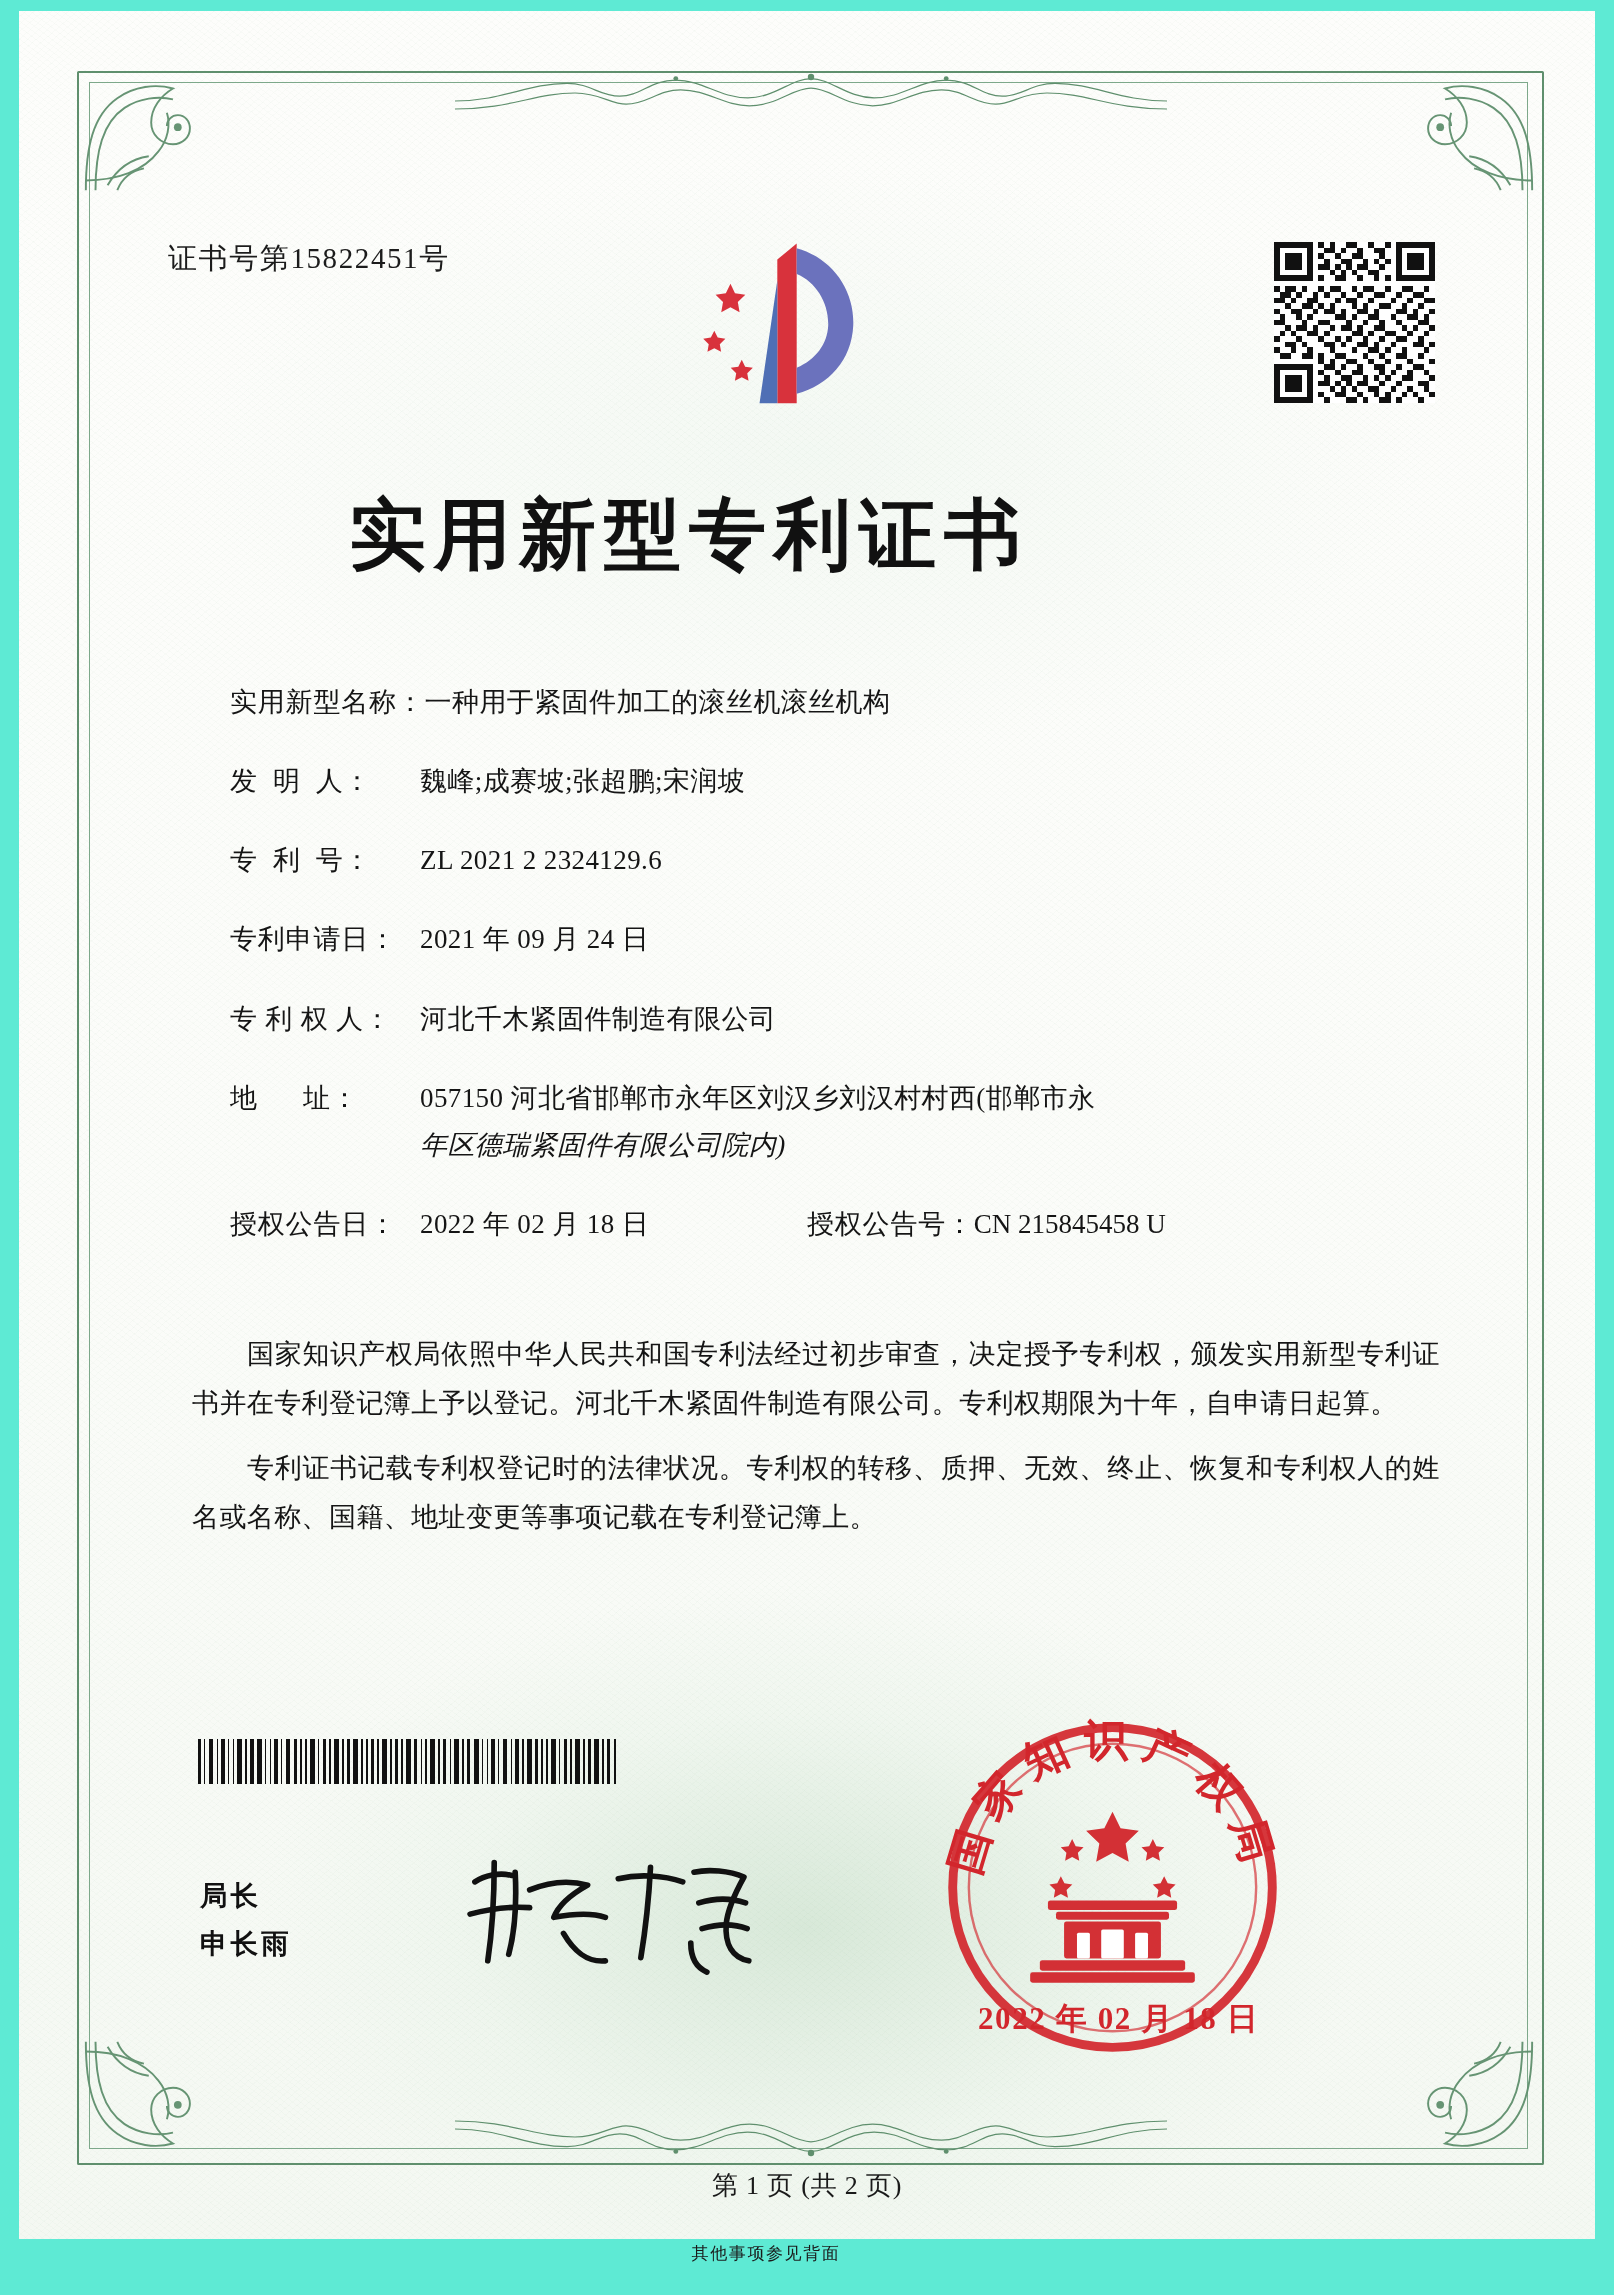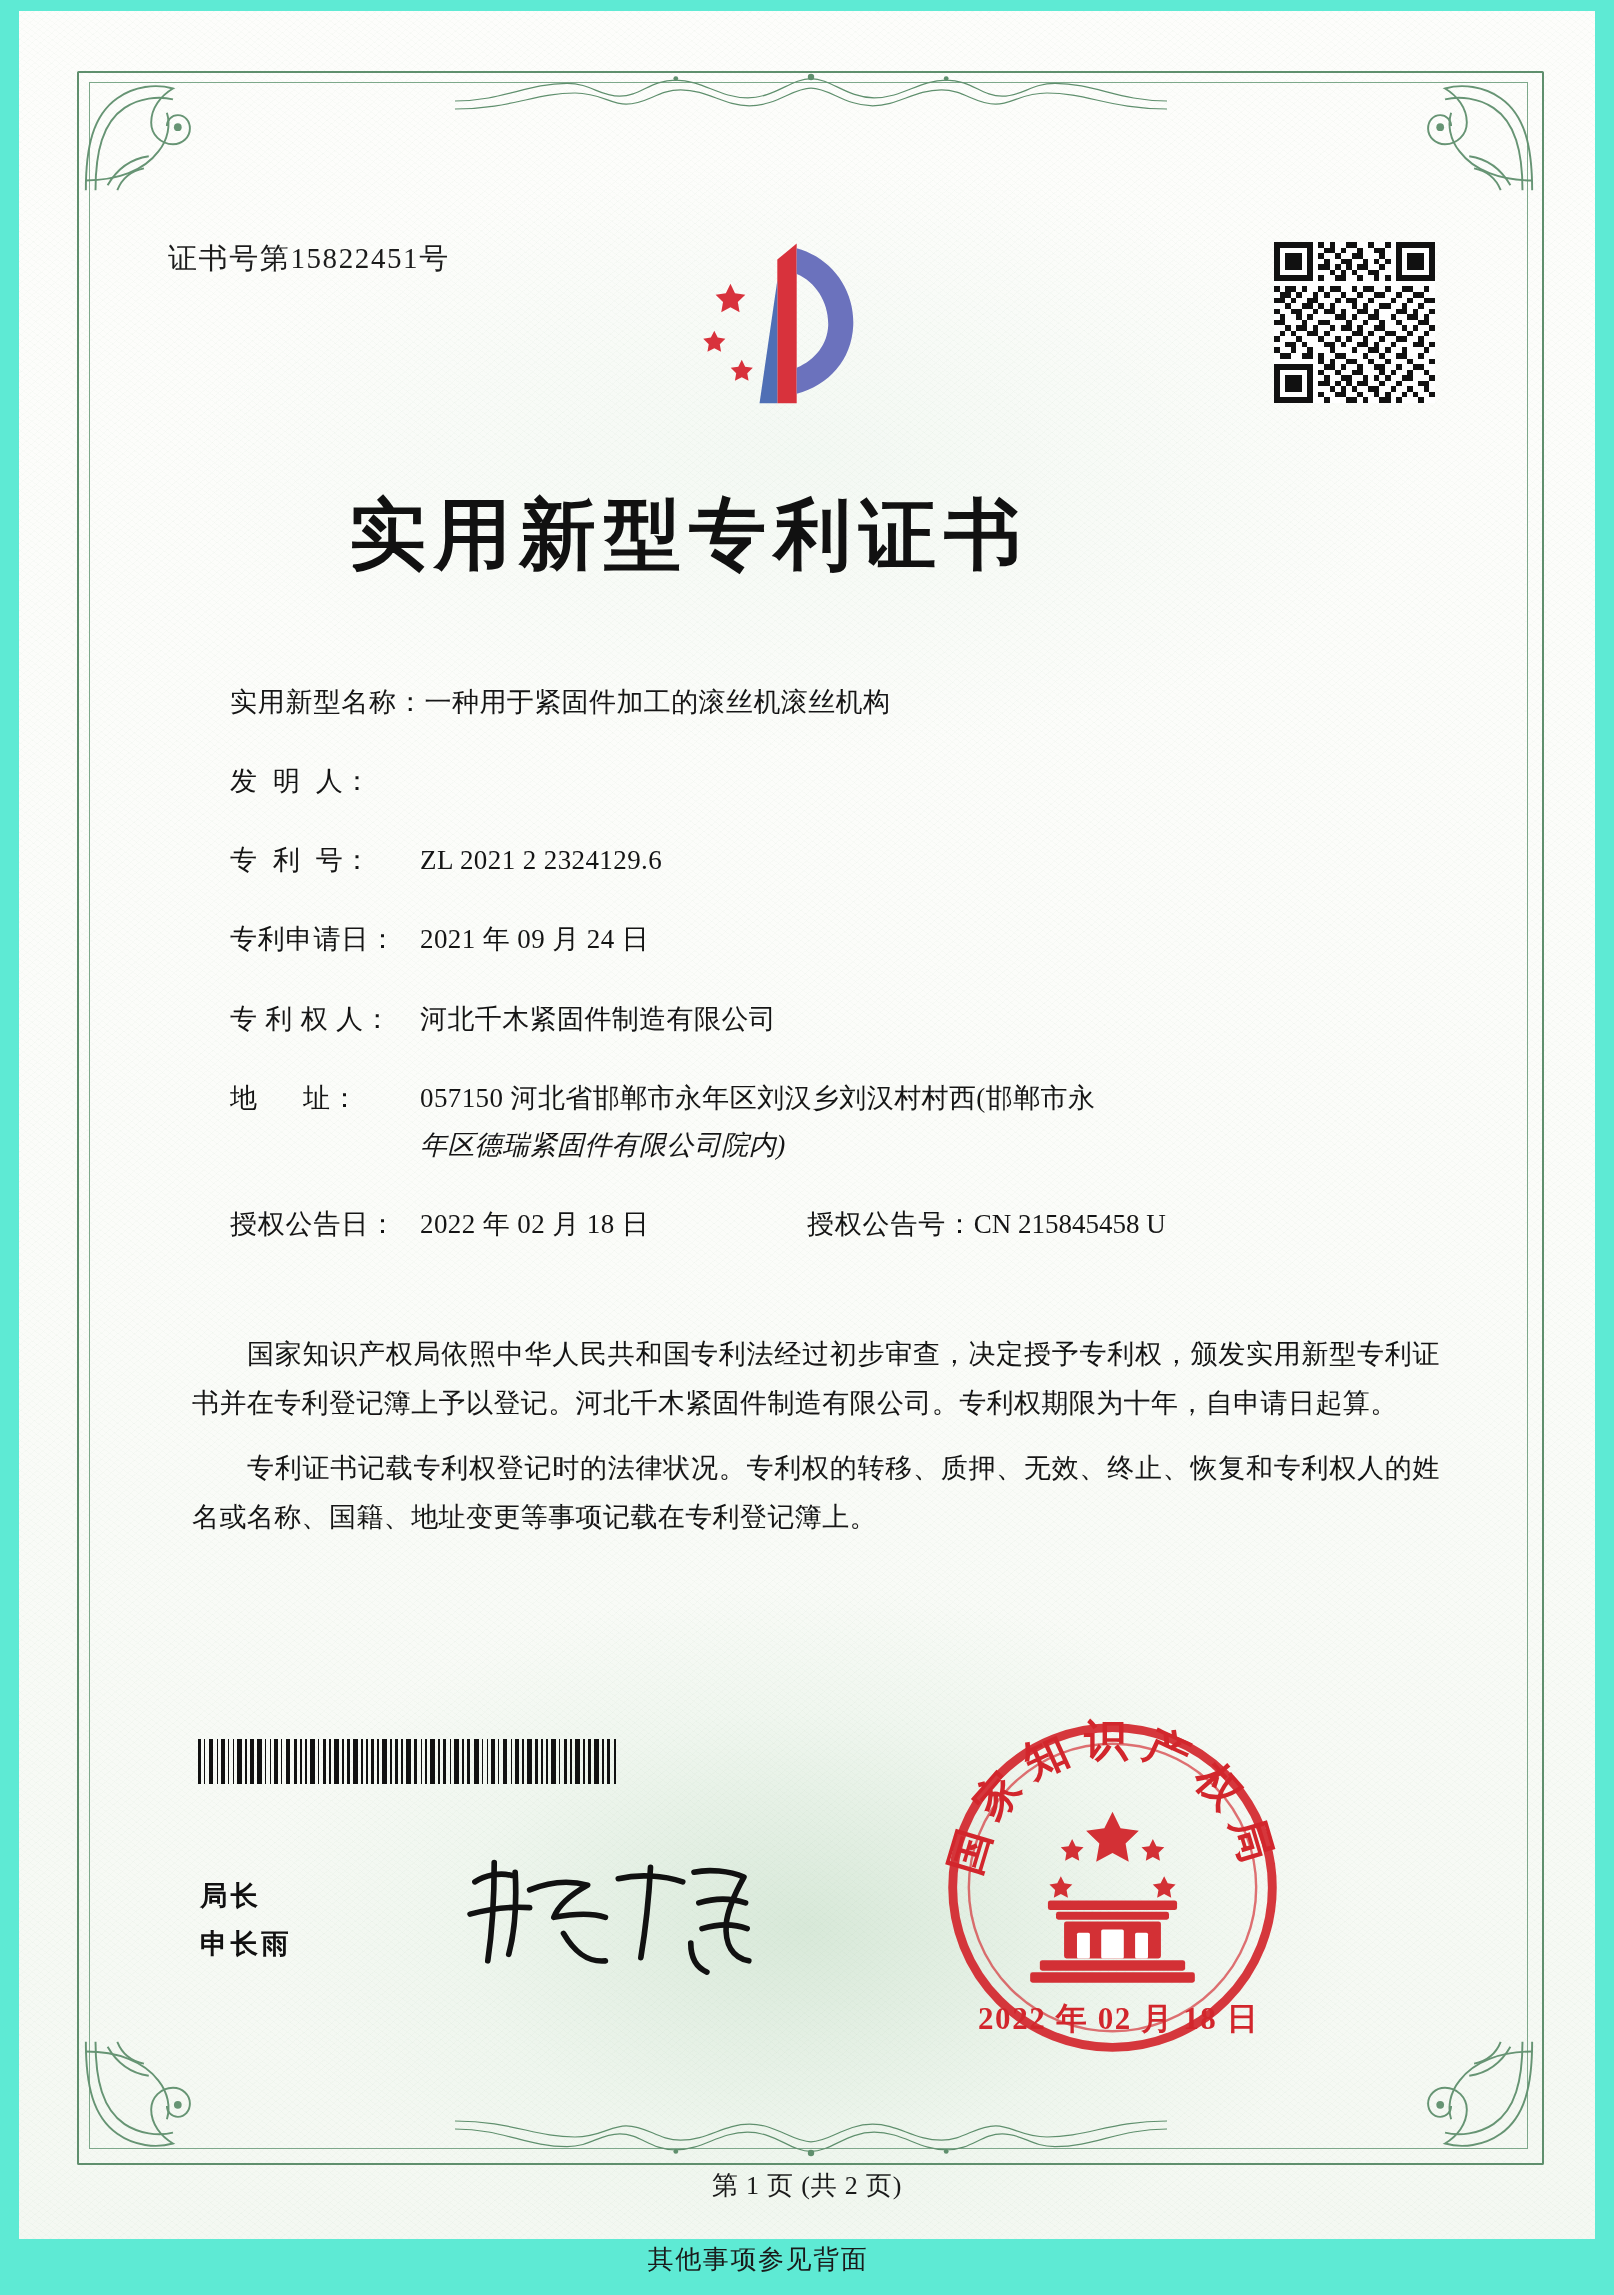--- a/index.html
+++ b/index.html
@@ -240,25 +240,25 @@
     left: 0;
     top: 2168px;
     width: 1614px;
     text-align: center;
     font-size: 26px;
     color: #1a1a1a;
     letter-spacing: 0.8px;
   }
   .back-note {
     position: absolute;
-    left: 4px;
+    left: 12px;
     top: 2242px;
     width: 1508px;
     text-align: center;
-    font-size: 26px;
+    font-size: 17px;
     color: #1a1a1a;
     letter-spacing: 1.6px;
   }
 </style>
 </head>
 <body>
 
 <div id="page">
 
   <div class="sheet"></div>
@@ -567,20 +567,21 @@
 
   <div class="fields">
 
     <div class="row">
       <div class="lbl">实用新型名称：</div>
       <div class="val">一种用于紧固件加工的滚丝机滚丝机构</div>
     </div>
 
     <div class="row">
       <div class="lbl">发  明  人：</div>
+      <div class="val">魏峰;成赛坡;张超鹏;宋润坡</div>
     </div>
 
     <div class="row">
       <div class="lbl">专  利  号：</div>
       <div class="val">ZL 2021 2 2324129.6</div>
     </div>
 
     <div class="row">
       <div class="lbl">专利申请日：</div>
       <div class="val">2021 年 09 月 24 日</div>

